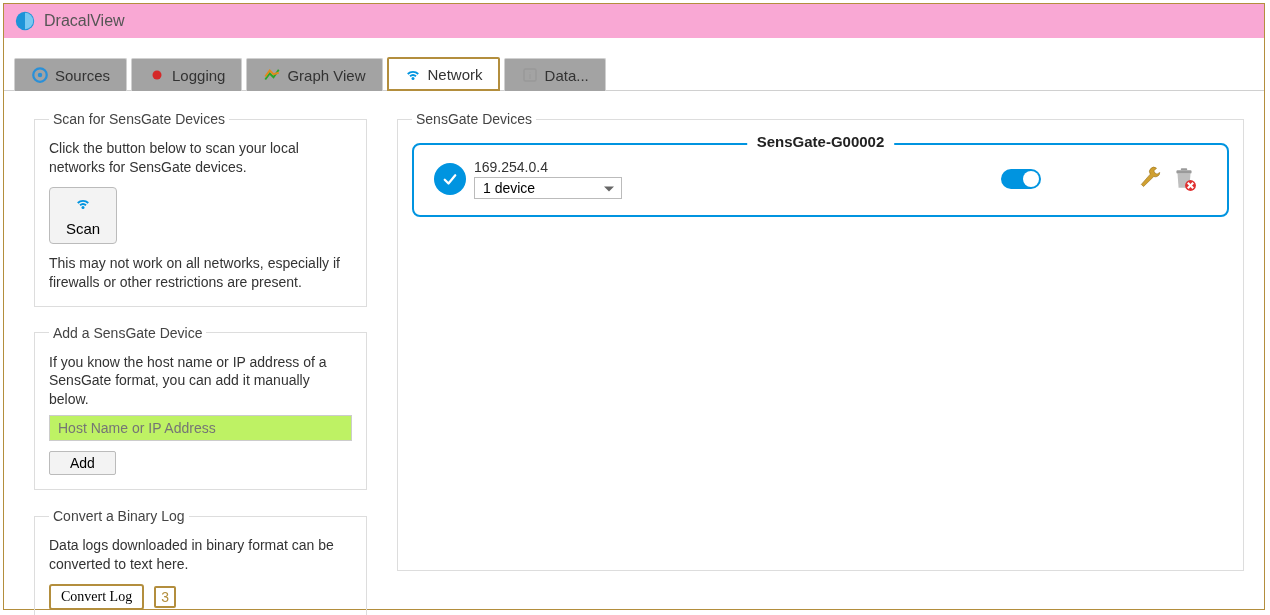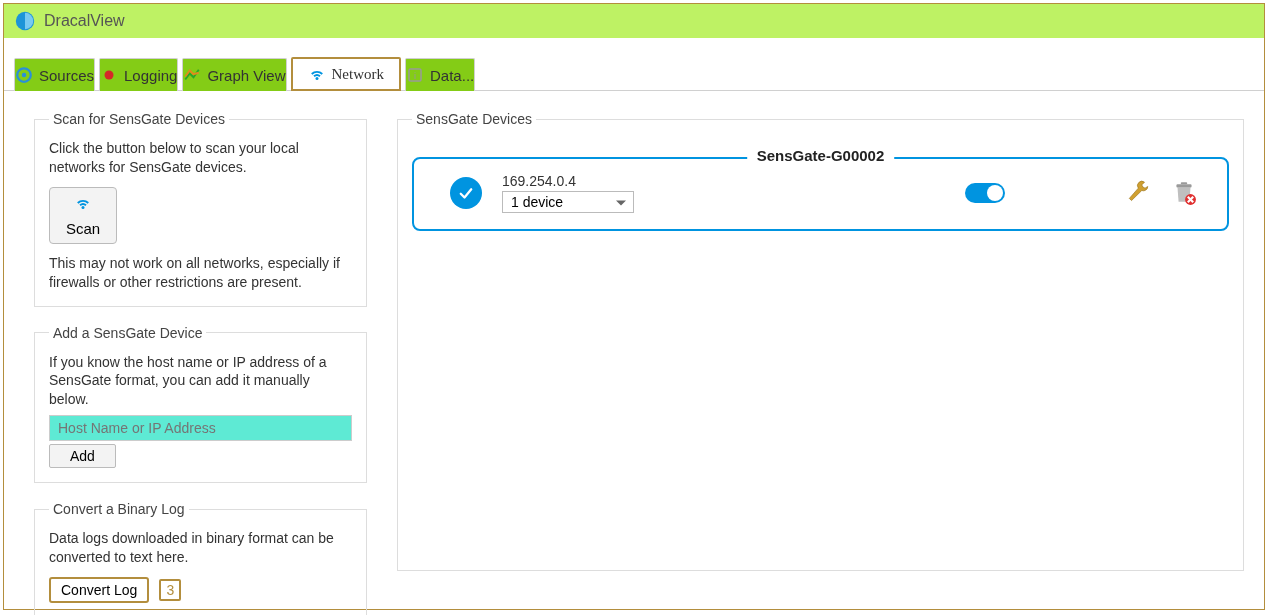--- a/index.html
+++ b/index.html
@@ -18,52 +18,52 @@
     width: 1262px;
     height: 607px;
     background: #fff;
   }
   .titlebar {
     display: flex;
     align-items: center;
     padding: 6px 10px;
     font-size: 16px;
     color: #555;
-    background: #bef264;
+    background: #f9a8d4;
   }
   .titlebar .logo {
     width: 22px; height: 22px;
     margin-right: 8px;
     display: inline-block;
   }
   .tabbar {
     display: flex;
     align-items: flex-end;
     padding: 0 10px;
     margin-top: 18px;
     border-bottom: 1px solid #d0d0d0;
   }
   .tab {
     display: flex;
     align-items: center;
     gap: 6px;
-    padding: 7px 0;
+    padding: 7px 16px;
     border: 1px solid #d0d0d0;
     border-bottom: none;
-    background: #84cc16;
+    background: #a3a3a3;
     margin-right: 4px;
     border-radius: 2px 2px 0 0;
     font-size: 15px;
     color: #333;
     cursor: pointer;
     position: relative;
     top: 1px;
   }
   .tab.active { background: #fff; }
-  .tab.highlight { border: 2px solid #b38e3d; padding: 6px 15px; font-family: Liberation Serif, serif; }
+  .tab.highlight { border: 2px solid #b38e3d; padding: 6px 15px; }
   .content {
     display: flex;
     padding: 20px 20px 20px 30px;
     gap: 30px;
   }
   .leftcol { width: 333px; display: flex; flex-direction: column; gap: 18px; }
   .rightcol { flex: 1; }
   fieldset.group {
     border: 1px solid #ddd;
     padding: 12px 14px 14px 14px;
@@ -84,55 +84,56 @@
     padding: 6px 16px;
     border-radius: 4px;
     font-size: 15px;
     cursor: pointer;
     flex-direction: column;
   }
   .btn.small { padding: 3px 20px; font-size: 14px; border-radius: 2px; text-align: center; }
   .hostinput {
     width: 100%;
     border: 1px solid #ccc;
-    background: #5eead4;
+    background: #bef264;
     padding: 4px 8px;
     font-size: 14px;
     color: #777;
     margin-top: 6px;
-    margin-bottom: 3px;
+    margin-bottom: 10px;
   }
   .convert-row { display: flex; align-items: center; gap: 10px; margin-top: 10px; }
   .anno-btn {
     border: 2px solid #b38e3d;
     border-radius: 3px;
     padding: 3px 10px;
     background: #fff;
     font-size: 14px;
     cursor: pointer;
+    font-family: Liberation Serif, serif;
   }
   .anno-num {
     display: inline-flex;
     justify-content: center;
     align-items: center;
     width: 22px; height: 22px;
     border: 2px solid #b38e3d;
     color: #b38e3d;
     font-size: 14px;
     border-radius: 2px;
   }
   .device-card {
     border: 2px solid #0094e0;
     border-radius: 8px;
     position: relative;
-    margin-top: 18px;
-    padding: 14px 30px 16px 36px;
-    display: flex;
-    align-items: center;
-    gap: 20px;
+    margin-top: 4px;
+    padding: 14px 30px 16px 20px;
+    display: flex;
+    align-items: center;
+    gap: 8px;
   }
   .device-title {
     position: absolute;
     top: -12px;
     left: 50%;
     transform: translateX(-50%);
     background: #fff;
     padding: 0 10px;
     font-weight: bold;
     font-size: 15px;
@@ -148,21 +149,21 @@
   }
   .device-meta { flex: 0 0 auto; }
   .device-ip { font-size: 14px; color: #333; margin-bottom: 2px; }
   .device-select {
     border: 1px solid #bbb;
     background: #fff;
     padding: 2px 40px 2px 8px;
     font-size: 14px;
     appearance: none;
     position: relative;
-    width: 132px;
+    width: 148px;
   }
   .select-wrap { position: relative; display: inline-block; }
   .select-wrap::after {
     content: "";
     position: absolute;
     right: 8px; top: 50%;
     transform: translateY(-30%);
     border-left: 5px solid transparent;
     border-right: 5px solid transparent;
     border-top: 5px solid #666;

